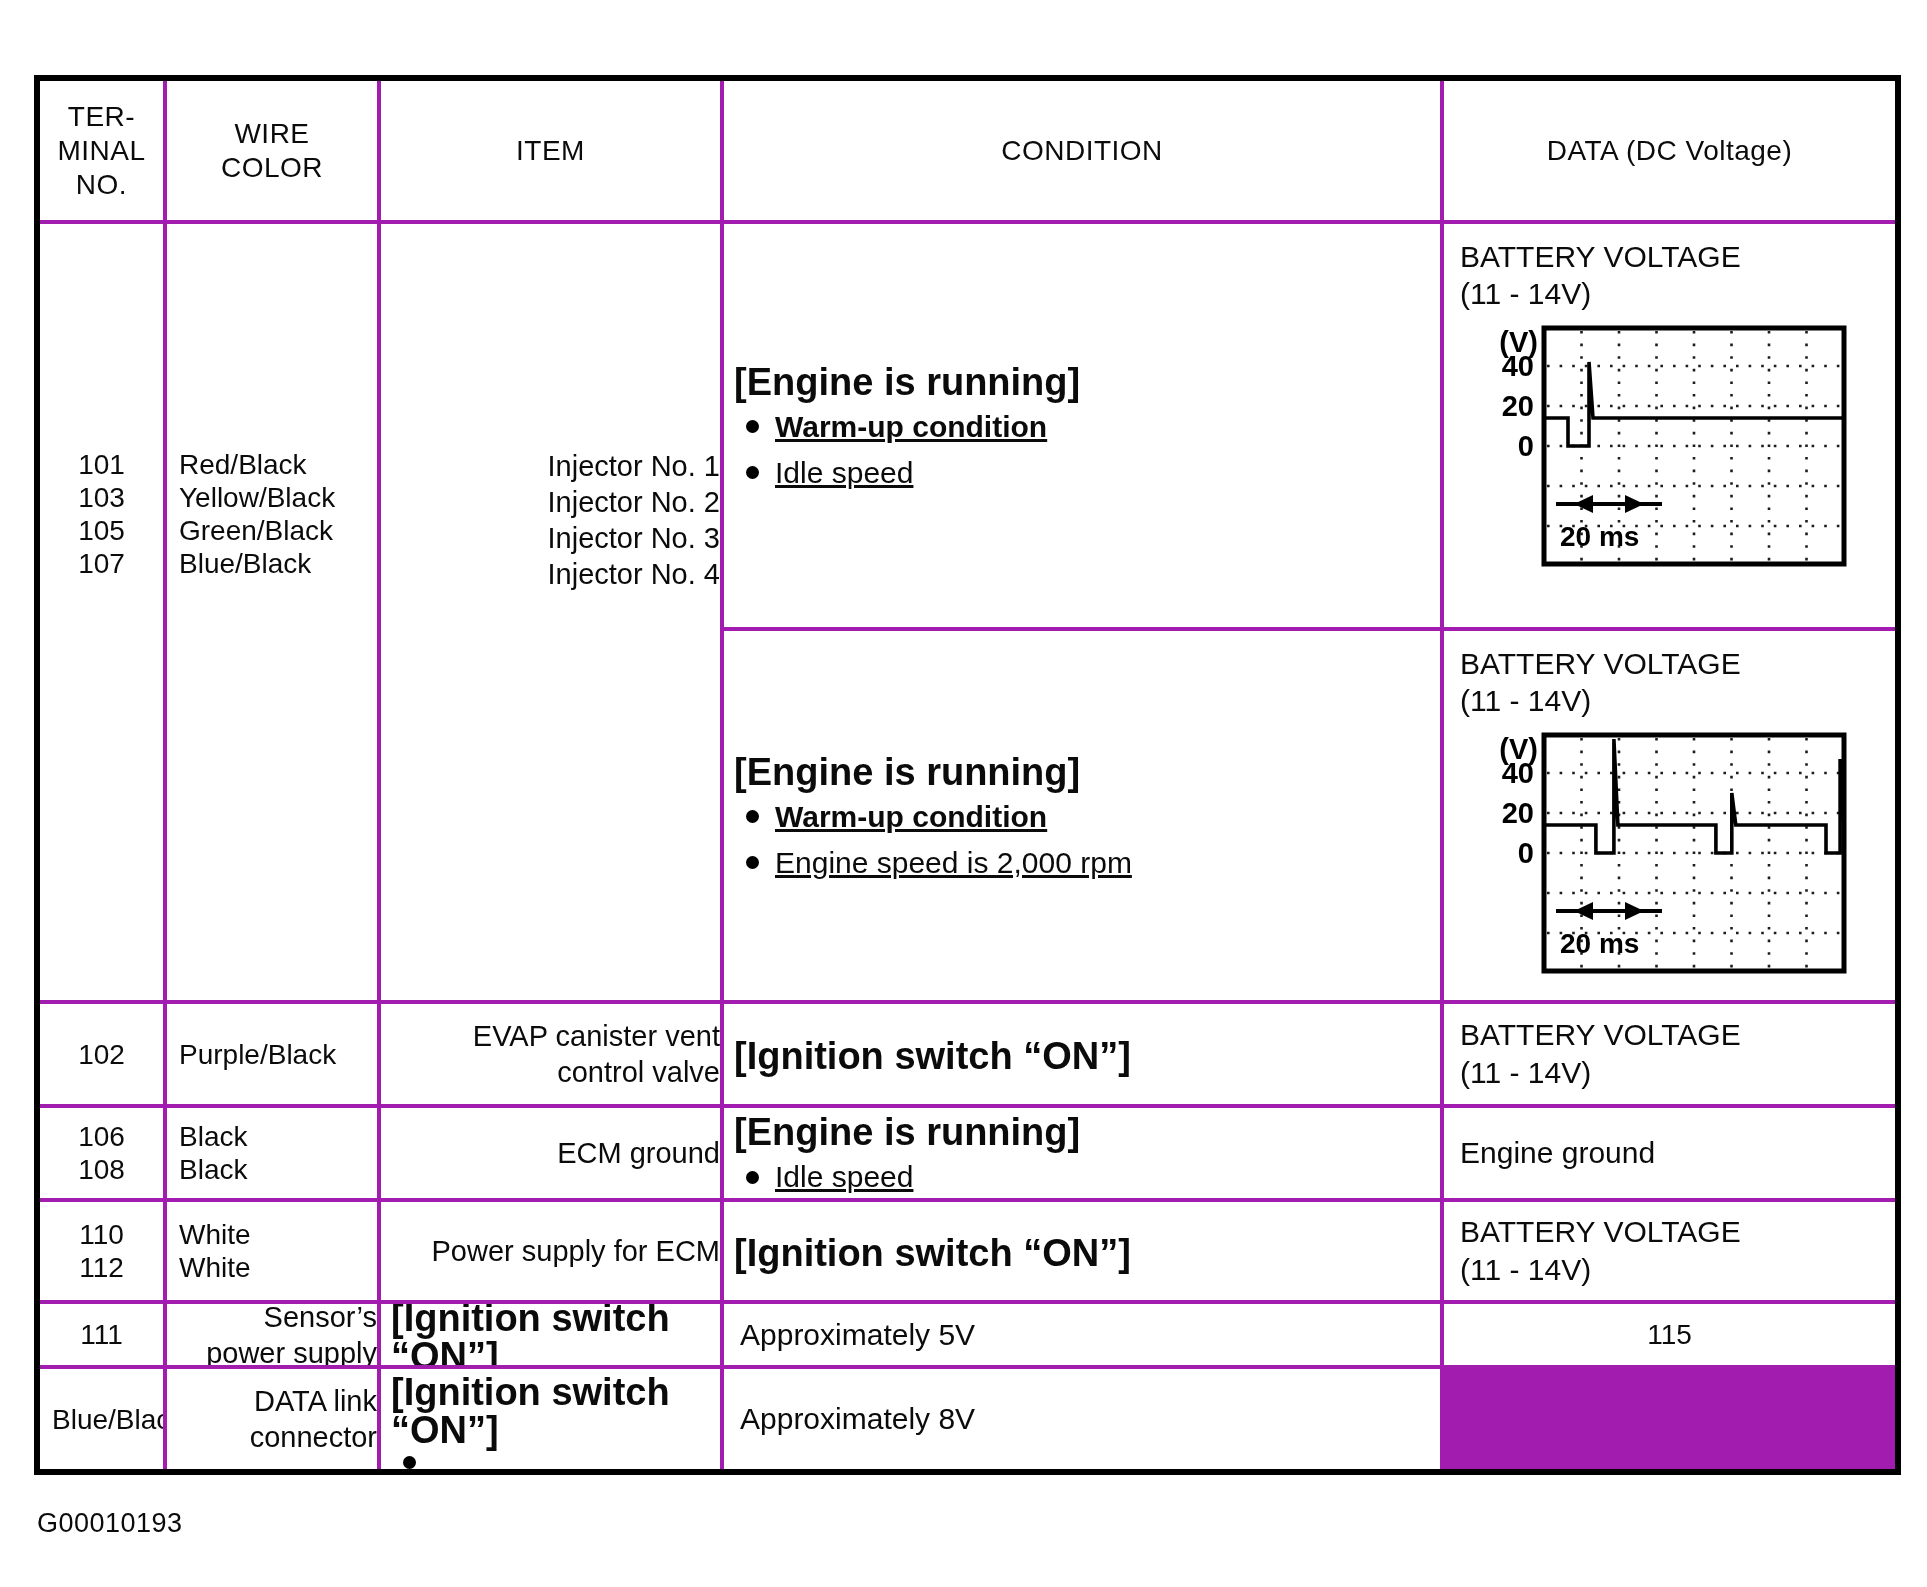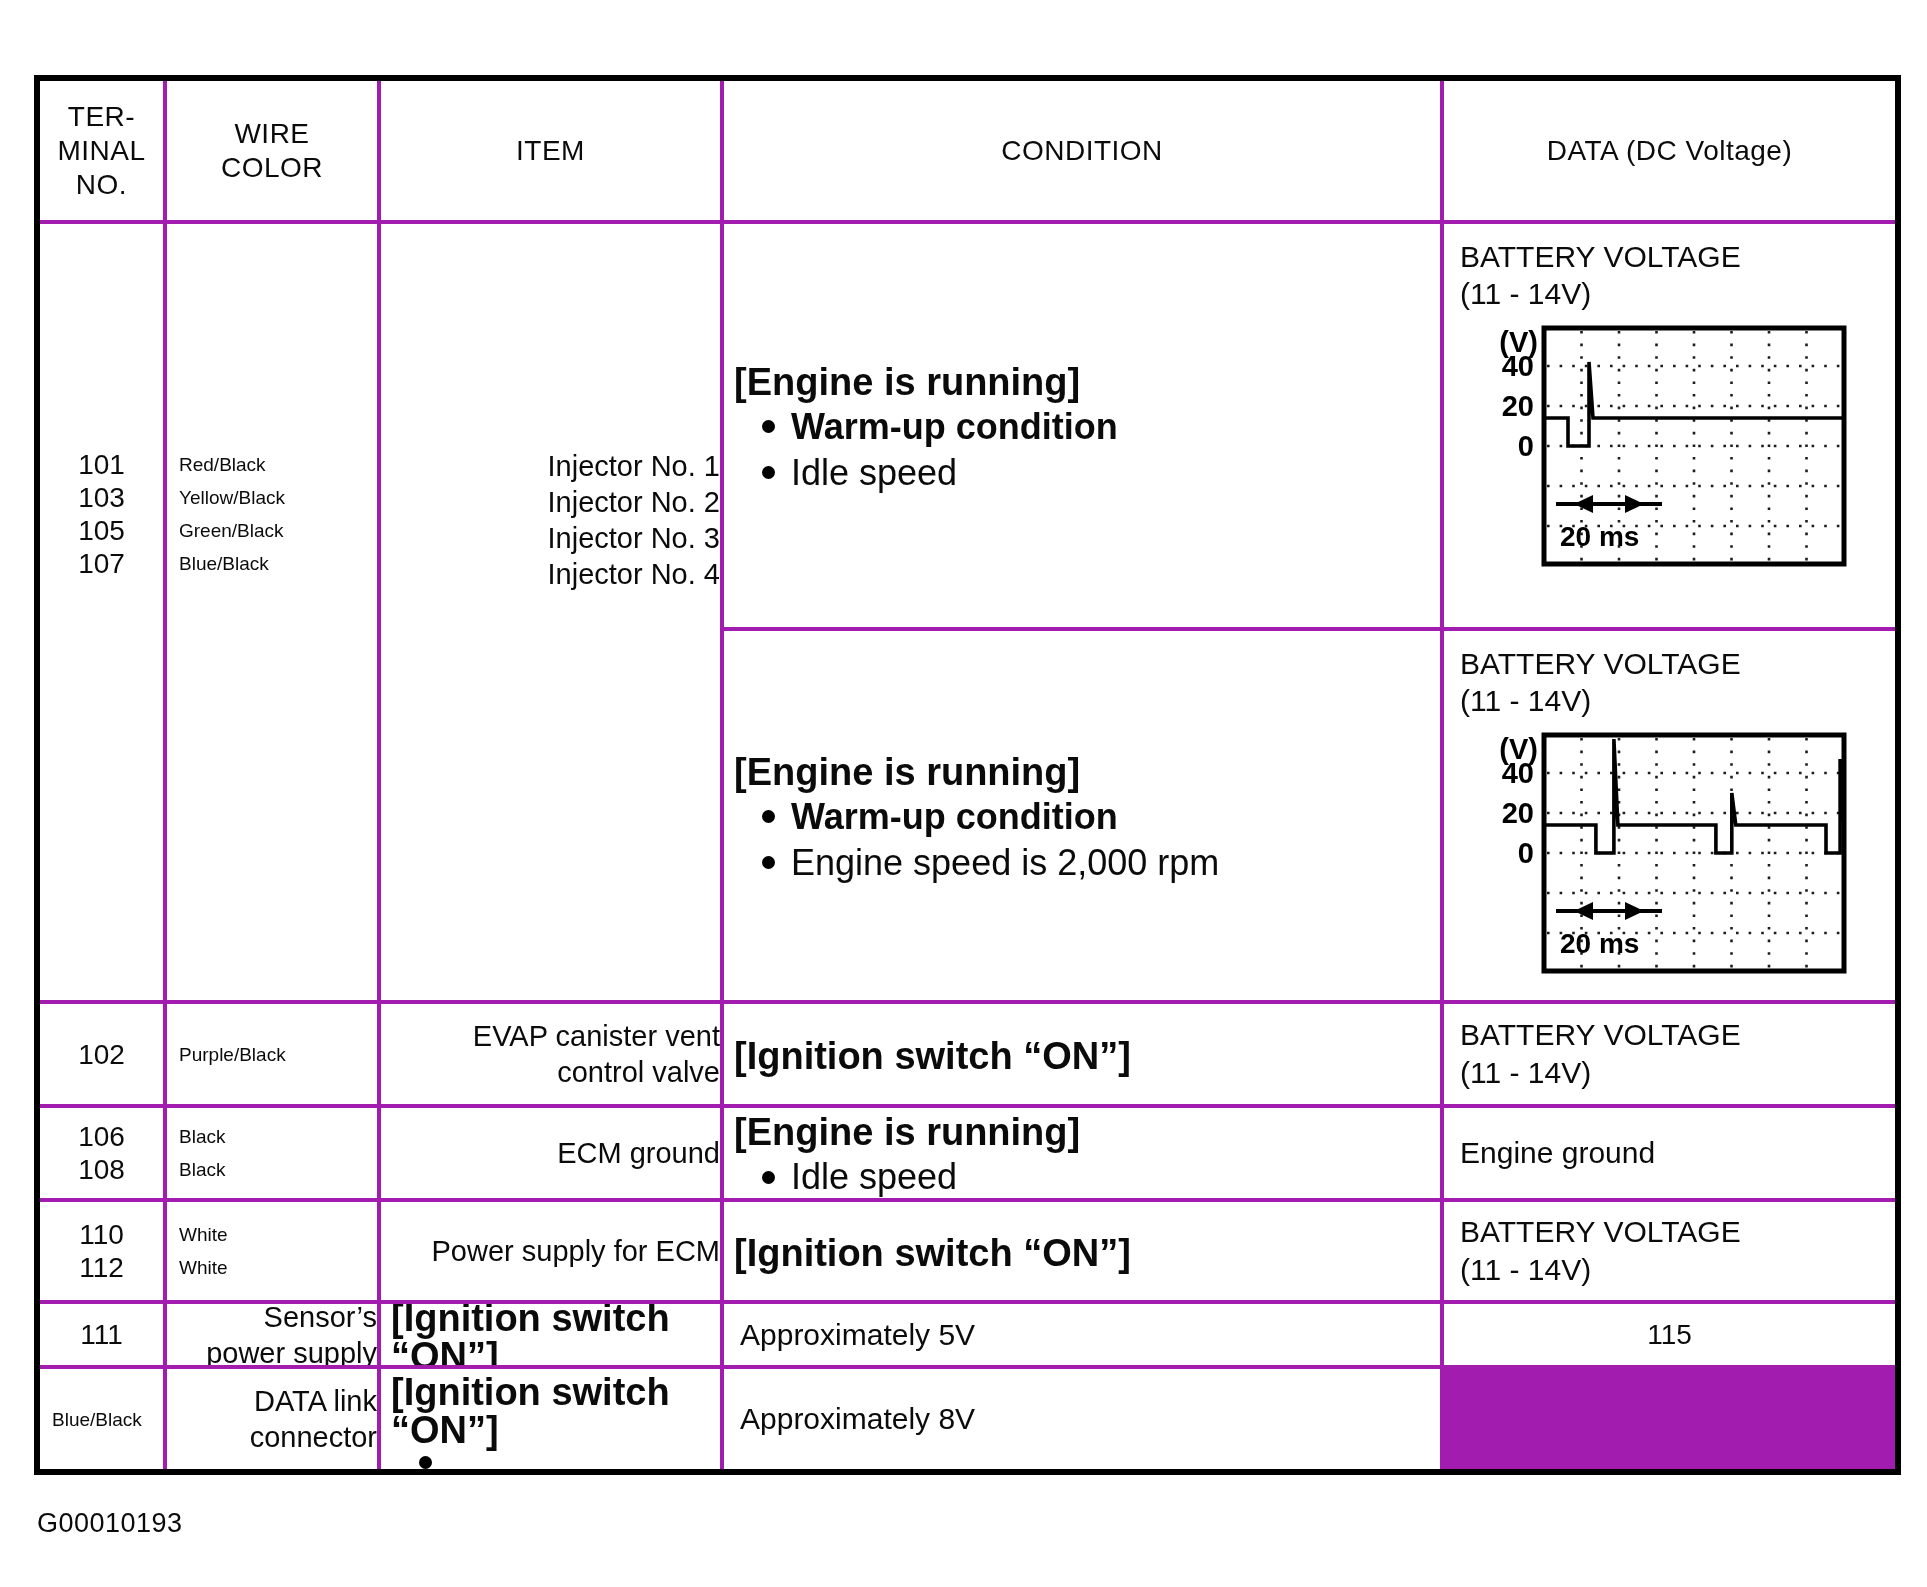--- a/index.html
+++ b/index.html
@@ -19,34 +19,34 @@
   .hcell{
     display:flex;align-items:center;justify-content:center;text-align:center;
     font-size:28px;line-height:34px;white-space:pre-line;letter-spacing:.5px;
   }
   .tcell{
     display:flex;flex-direction:column;justify-content:center;align-items:center;
     text-align:center;font-size:28px;line-height:33px;white-space:pre-line;
   }
   .wcell{
     display:flex;flex-direction:column;justify-content:center;
-    padding-left:12px;font-size:19px;line-height:33px;white-space:pre-line;
+    padding-left:12px;font-size:28px;line-height:33px;white-space:pre-line;
   }
   .icell{
     display:flex;flex-direction:column;justify-content:center;
     padding-left:14px;font-size:29px;line-height:36px;white-space:pre-line;text-align:right;
   }
   .span2{grid-row:span 2;}
   .top-offset{justify-content:flex-start;padding-top:224px;}
   .cond{
     display:flex;flex-direction:column;justify-content:center;
     padding-left:10px;padding-top:14px;padding-bottom:10px;
   }
   .cond-head{font-weight:700;font-size:38px;line-height:38px;margin:3px 0;}
-  .bullet-row{display:flex;align-items:center;margin:4px 16px;font-size:36px;line-height:38px;}
+  .bullet-row{display:flex;align-items:center;margin:4px 0;font-size:30px;line-height:38px;text-decoration:underline;}
   .bullet{width:13px;height:13px;border-radius:50%;background:#000;margin:0 16px 0 12px;flex:none;}
   .b{font-weight:700;}
   .data-scope{padding:14px 4px 0 16px;font-size:30px;line-height:37px;}
   .scope-title{white-space:pre-line;}
   .scope{display:block;margin-top:10px;}
   .data-simple{
     display:flex;flex-direction:column;justify-content:center;
     padding-left:16px;font-size:30px;line-height:38px;white-space:pre-line;
   }
   .grid-dot{stroke:#1c1c1c;stroke-width:2.6;stroke-dasharray:2.6 10;}

